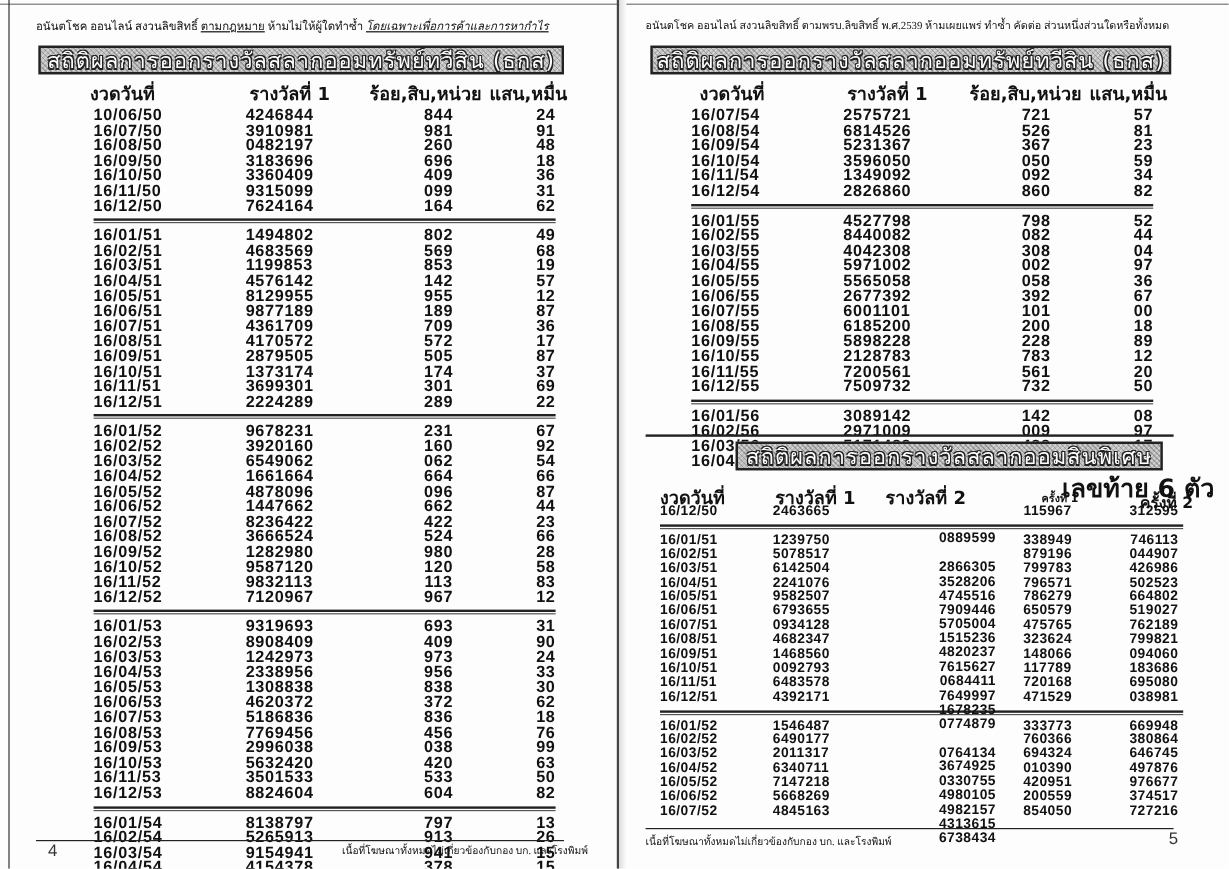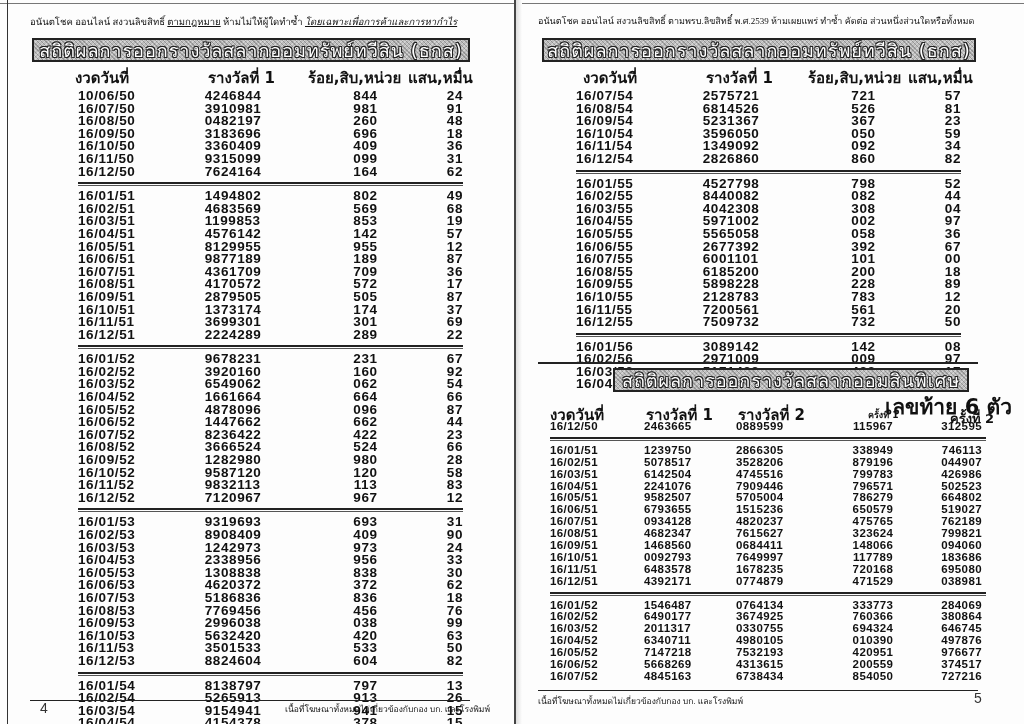--- a/index.html
+++ b/index.html
@@ -33,21 +33,21 @@
   .row { display: flex; height: 12.6px; line-height: 12.6px; font-weight: bold; font-size: 13.5px; letter-spacing: 0.6px; font-family: "Liberation Sans", sans-serif; }
   .c-date { width: 130px; }
   .c-p1 { width: 120px; }
   .c-3 { width: 90px; text-align: center; }
   .c-2 { width: 55px; text-align: right; }
   .sep { height: 4px; margin: 4px 0 4px 0; border-top: 2px solid #222; border-bottom: 1px solid #555; }
 
   .sp .row { font-size: 11.5px; letter-spacing: 0.4px; height: 11.9px; line-height: 11.9px; }
   .sp .s-date { width: 94px; }
   .sp .s-p1 { width: 92px; text-align: left; }
-  .sp .s-p2 { width: 94px; text-align: left; }
+  .sp .s-p2 { width: 94px; text-align: right; margin-top: 23px; }
   .sp .s-l1 { width: 86px; text-align: center; }
   .sp .s-l2 { width: 66px; text-align: right; }
 
   .footer-rule { position: absolute; height: 1px; background: #222; }
   .page-num { position: absolute; font-size: 14px; color: #333; }
   .footer-note { position: absolute; font-family: "Liberation Serif", serif; font-size: 8.5px; white-space: nowrap; }
 
   .sp-head { position: absolute; font-family: "DejaVu Sans", sans-serif; font-weight: bold; white-space: nowrap; }
 </style>
 </head>
@@ -619,21 +619,21 @@
           <div class="s-p2">0774879</div>
           <div class="s-l1">471529</div>
           <div class="s-l2">038981</div>
         </div>
         <div class="sep"></div>
         <div class="row">
           <div class="s-date">16/01/52</div>
           <div class="s-p1">1546487</div>
           <div class="s-p2">0764134</div>
           <div class="s-l1">333773</div>
-          <div class="s-l2">284069</div>
+          <div class="s-l2">669948</div>
         </div>
         <div class="row">
           <div class="s-date">16/02/52</div>
           <div class="s-p1">6490177</div>
           <div class="s-p2">3674925</div>
           <div class="s-l1">760366</div>
           <div class="s-l2">380864</div>
         </div>
         <div class="row">
           <div class="s-date">16/03/52</div>
@@ -645,21 +645,21 @@
         <div class="row">
           <div class="s-date">16/04/52</div>
           <div class="s-p1">6340711</div>
           <div class="s-p2">4980105</div>
           <div class="s-l1">010390</div>
           <div class="s-l2">497876</div>
         </div>
         <div class="row">
           <div class="s-date">16/05/52</div>
           <div class="s-p1">7147218</div>
-          <div class="s-p2">7532193</div>
+          <div class="s-p2">4982157</div>
           <div class="s-l1">420951</div>
           <div class="s-l2">976677</div>
         </div>
         <div class="row">
           <div class="s-date">16/06/52</div>
           <div class="s-p1">5668269</div>
           <div class="s-p2">4313615</div>
           <div class="s-l1">200559</div>
           <div class="s-l2">374517</div>
         </div>

